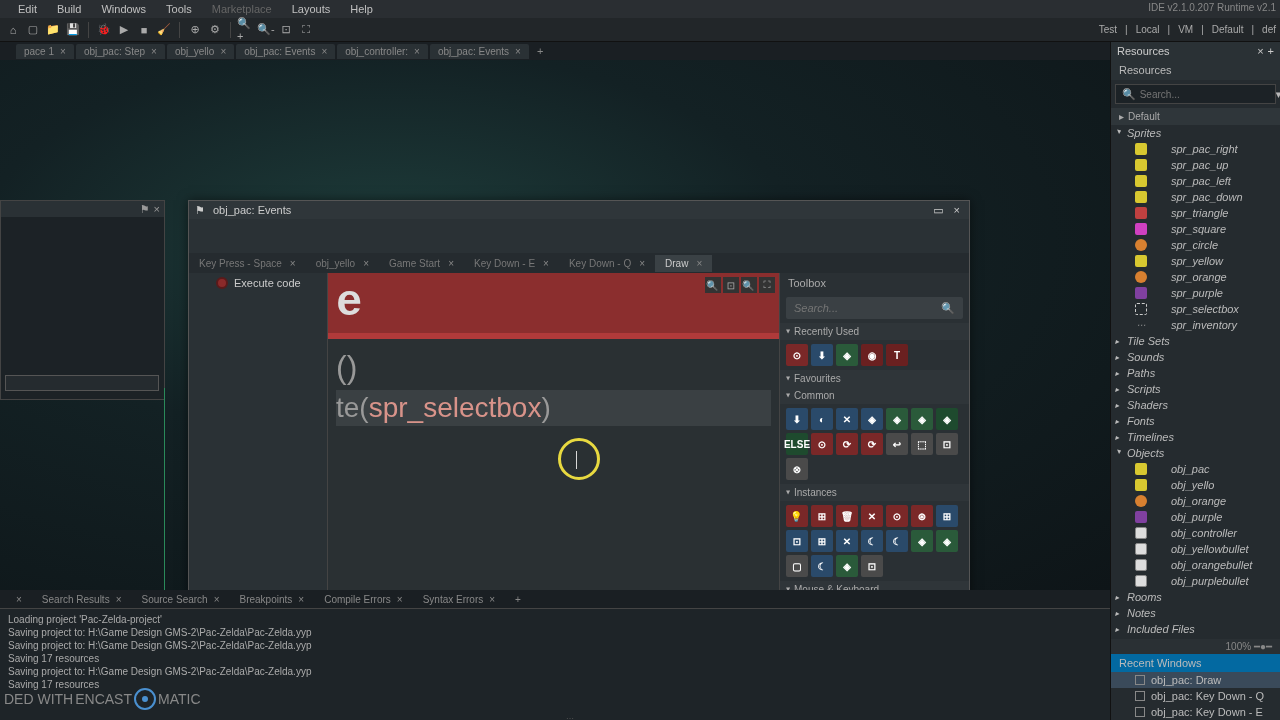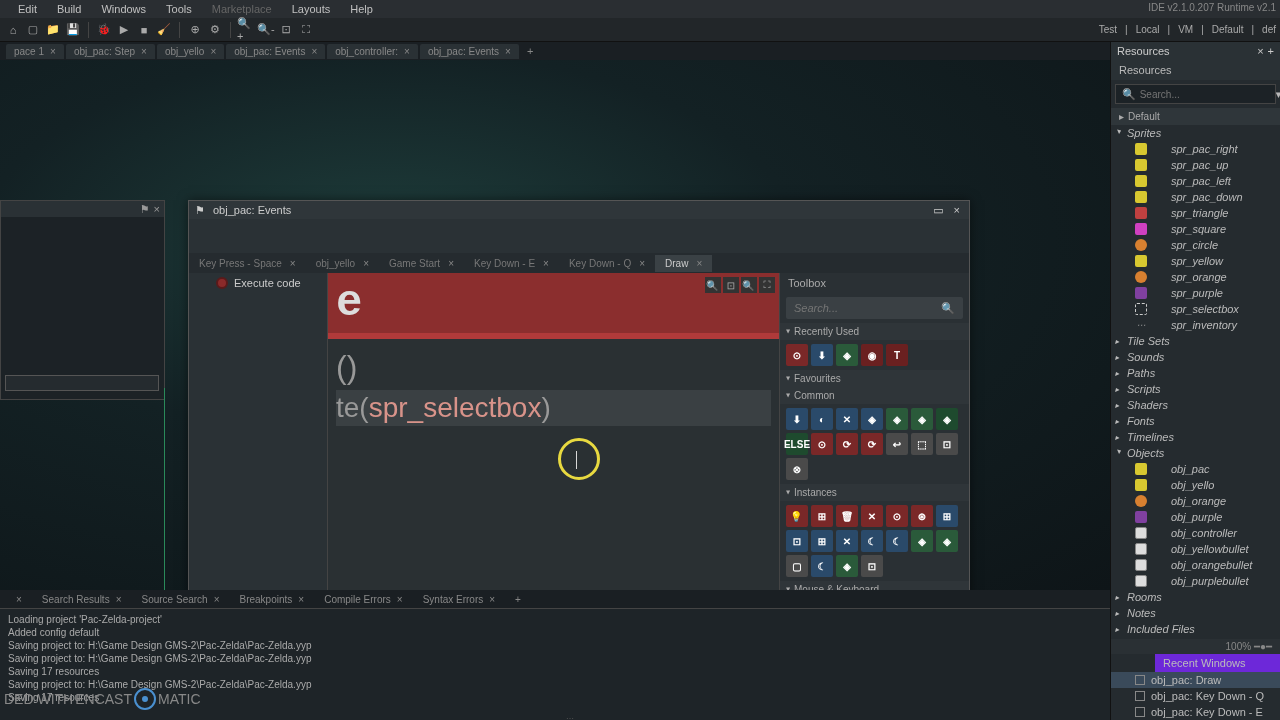--- a/index.html
+++ b/index.html
@@ -11,21 +11,21 @@
 .menubar span.disabled { color: #666; }
 .ide-info { position: absolute; right: 4px; top: 2px; color: #888; font-size: 10px; }
 
 
 .toolbar { height: 24px; background: #222629; display: flex; align-items: center; padding: 0 4px; gap: 2px; border-bottom: 1px solid #111; }
 .toolbar-btn { width: 18px; height: 18px; display: flex; align-items: center; justify-content: center; color: #aaa; cursor: pointer; }
 .toolbar-sep { width: 1px; height: 16px; background: #444; margin: 0 4px; }
 .toolbar-right { margin-left: auto; display: flex; gap: 8px; color: #aaa; font-size: 10px; }
 
 
-.top-tabs { height: 18px; background: #1a1f23; display: flex; align-items: center; gap: 0; padding-left: 6px; }
+.top-tabs { height: 18px; background: #1a1f23; display: flex; align-items: center; gap: 0; padding-left: 16px; }
 .top-tab { background: #2a3135; padding: 2px 8px; display: flex; align-items: center; gap: 6px; margin-right: 2px; color: #888; font-size: 10px; border-radius: 2px 2px 0 0; }
 .top-tab .close { color: #888; cursor: pointer; }
 .tab-add { color: #888; padding: 0 6px; cursor: pointer; }
 
 
 .workspace { position: absolute; top: 60px; left: 0; right: 170px; bottom: 130px; background: radial-gradient(ellipse at 35% 35%, #1e3d3b 0%, #132124 40%, #0e1518 100%); overflow: hidden; }
 
 
 .left-panel { position: absolute; top: 140px; left: 0; width: 165px; height: 200px; background: #242a2e; border: 1px solid #444; }
 .left-panel-head { height: 16px; background: #2a3135; display: flex; justify-content: flex-end; padding: 0 4px; align-items: center; }
@@ -105,21 +105,21 @@
 .ico-red { background: #c04040; }
 .ico-orange { background: #d88030; border-radius: 50%; }
 .ico-purple { background: #8040a0; }
 .ico-pink { background: #d040c0; }
 .ico-gray { background: #888; border: 1px dashed #ccc; background: transparent; }
 .ico-white { background: #ddd; border: 1px solid #888; }
 .ico-dots { color: #aaa; background: transparent; }
 
 .zoom-info { padding: 2px 8px; text-align: right; color: #888; font-size: 10px; background: #2a3034; }
 
-.recent-header { padding: 3px 8px; background: #6d28d9; color: #bbb; font-size: 11px; margin-left: 44px; }
+.recent-header { padding: 3px 8px; background: #0369a1; color: #bbb; font-size: 11px; }
 .recent-item { padding: 2px 8px 2px 24px; color: #bbb; font-size: 11px; display: flex; align-items: center; gap: 6px; cursor: pointer; }
 .recent-item.sel { background: #3a4a5a; }
 .recent-item .ico { width: 10px; height: 10px; border: 1px solid #888; }
 
 
 .bottom-tabs { position: absolute; bottom: 112px; left: 0; right: 170px; height: 18px; background: #1a1f23; display: flex; align-items: center; }
 .bottom-tab { padding: 2px 10px; color: #888; font-size: 10px; display: flex; align-items: center; gap: 6px; cursor: pointer; }
 .bottom-tab .close { color: #888; }
 
 
@@ -368,21 +368,20 @@
     </div>
   <div class="bottom-tab">
       <span>Syntax Errors</span>
       <span class="close">×</span>
     </div>
   <span class="bottom-tab">+</span>
 </div>
 
 <div class="output">
   <div class="line">Loading project 'Pac-Zelda-project'</div>
-  <div class="line">Added config default</div>
   <div class="line">Saving project to: H:\Game Design GMS-2\Pac-Zelda\Pac-Zelda.yyp</div>
   <div class="line">Saving project to: H:\Game Design GMS-2\Pac-Zelda\Pac-Zelda.yyp</div>
   <div class="line">Saving 17 resources</div>
   <div class="line">Saving project to: H:\Game Design GMS-2\Pac-Zelda\Pac-Zelda.yyp</div>
   <div class="line">Saving 17 resources</div>
   <div class="watermark">
     <span>DED WITH</span>
     <span>ENCAST</span>
     <span class="logo">
         <span class="dot"></span>

